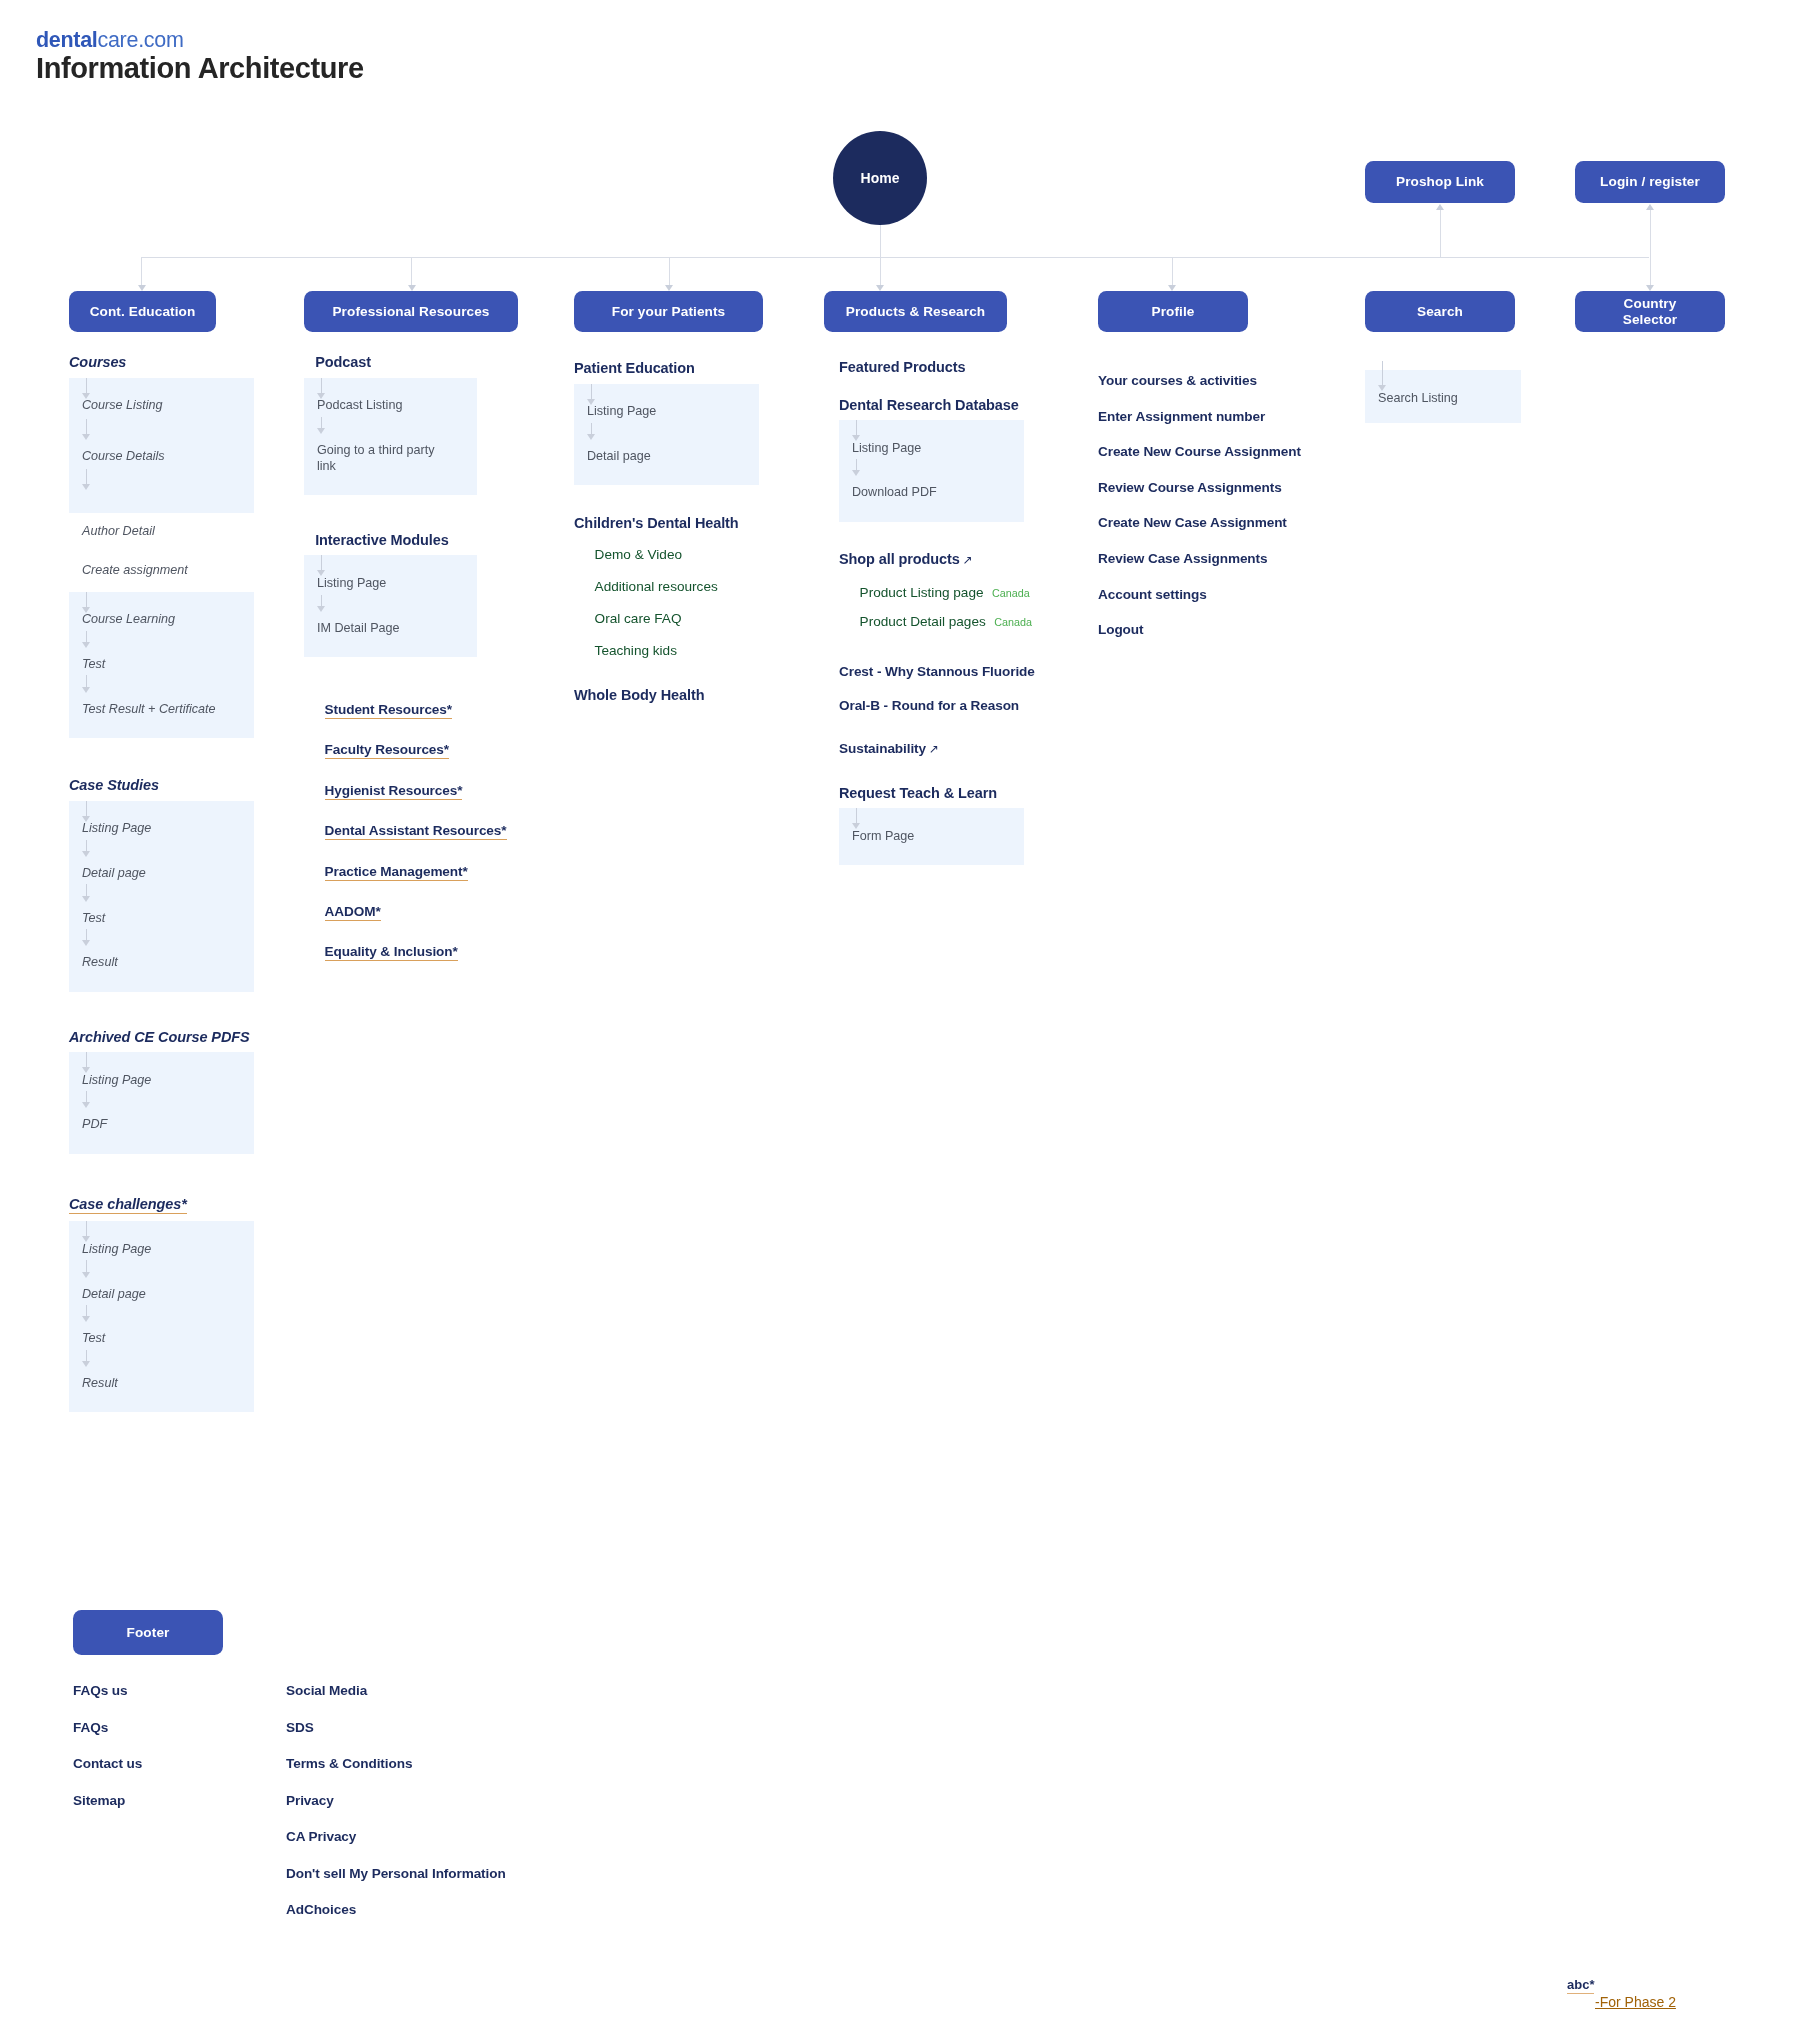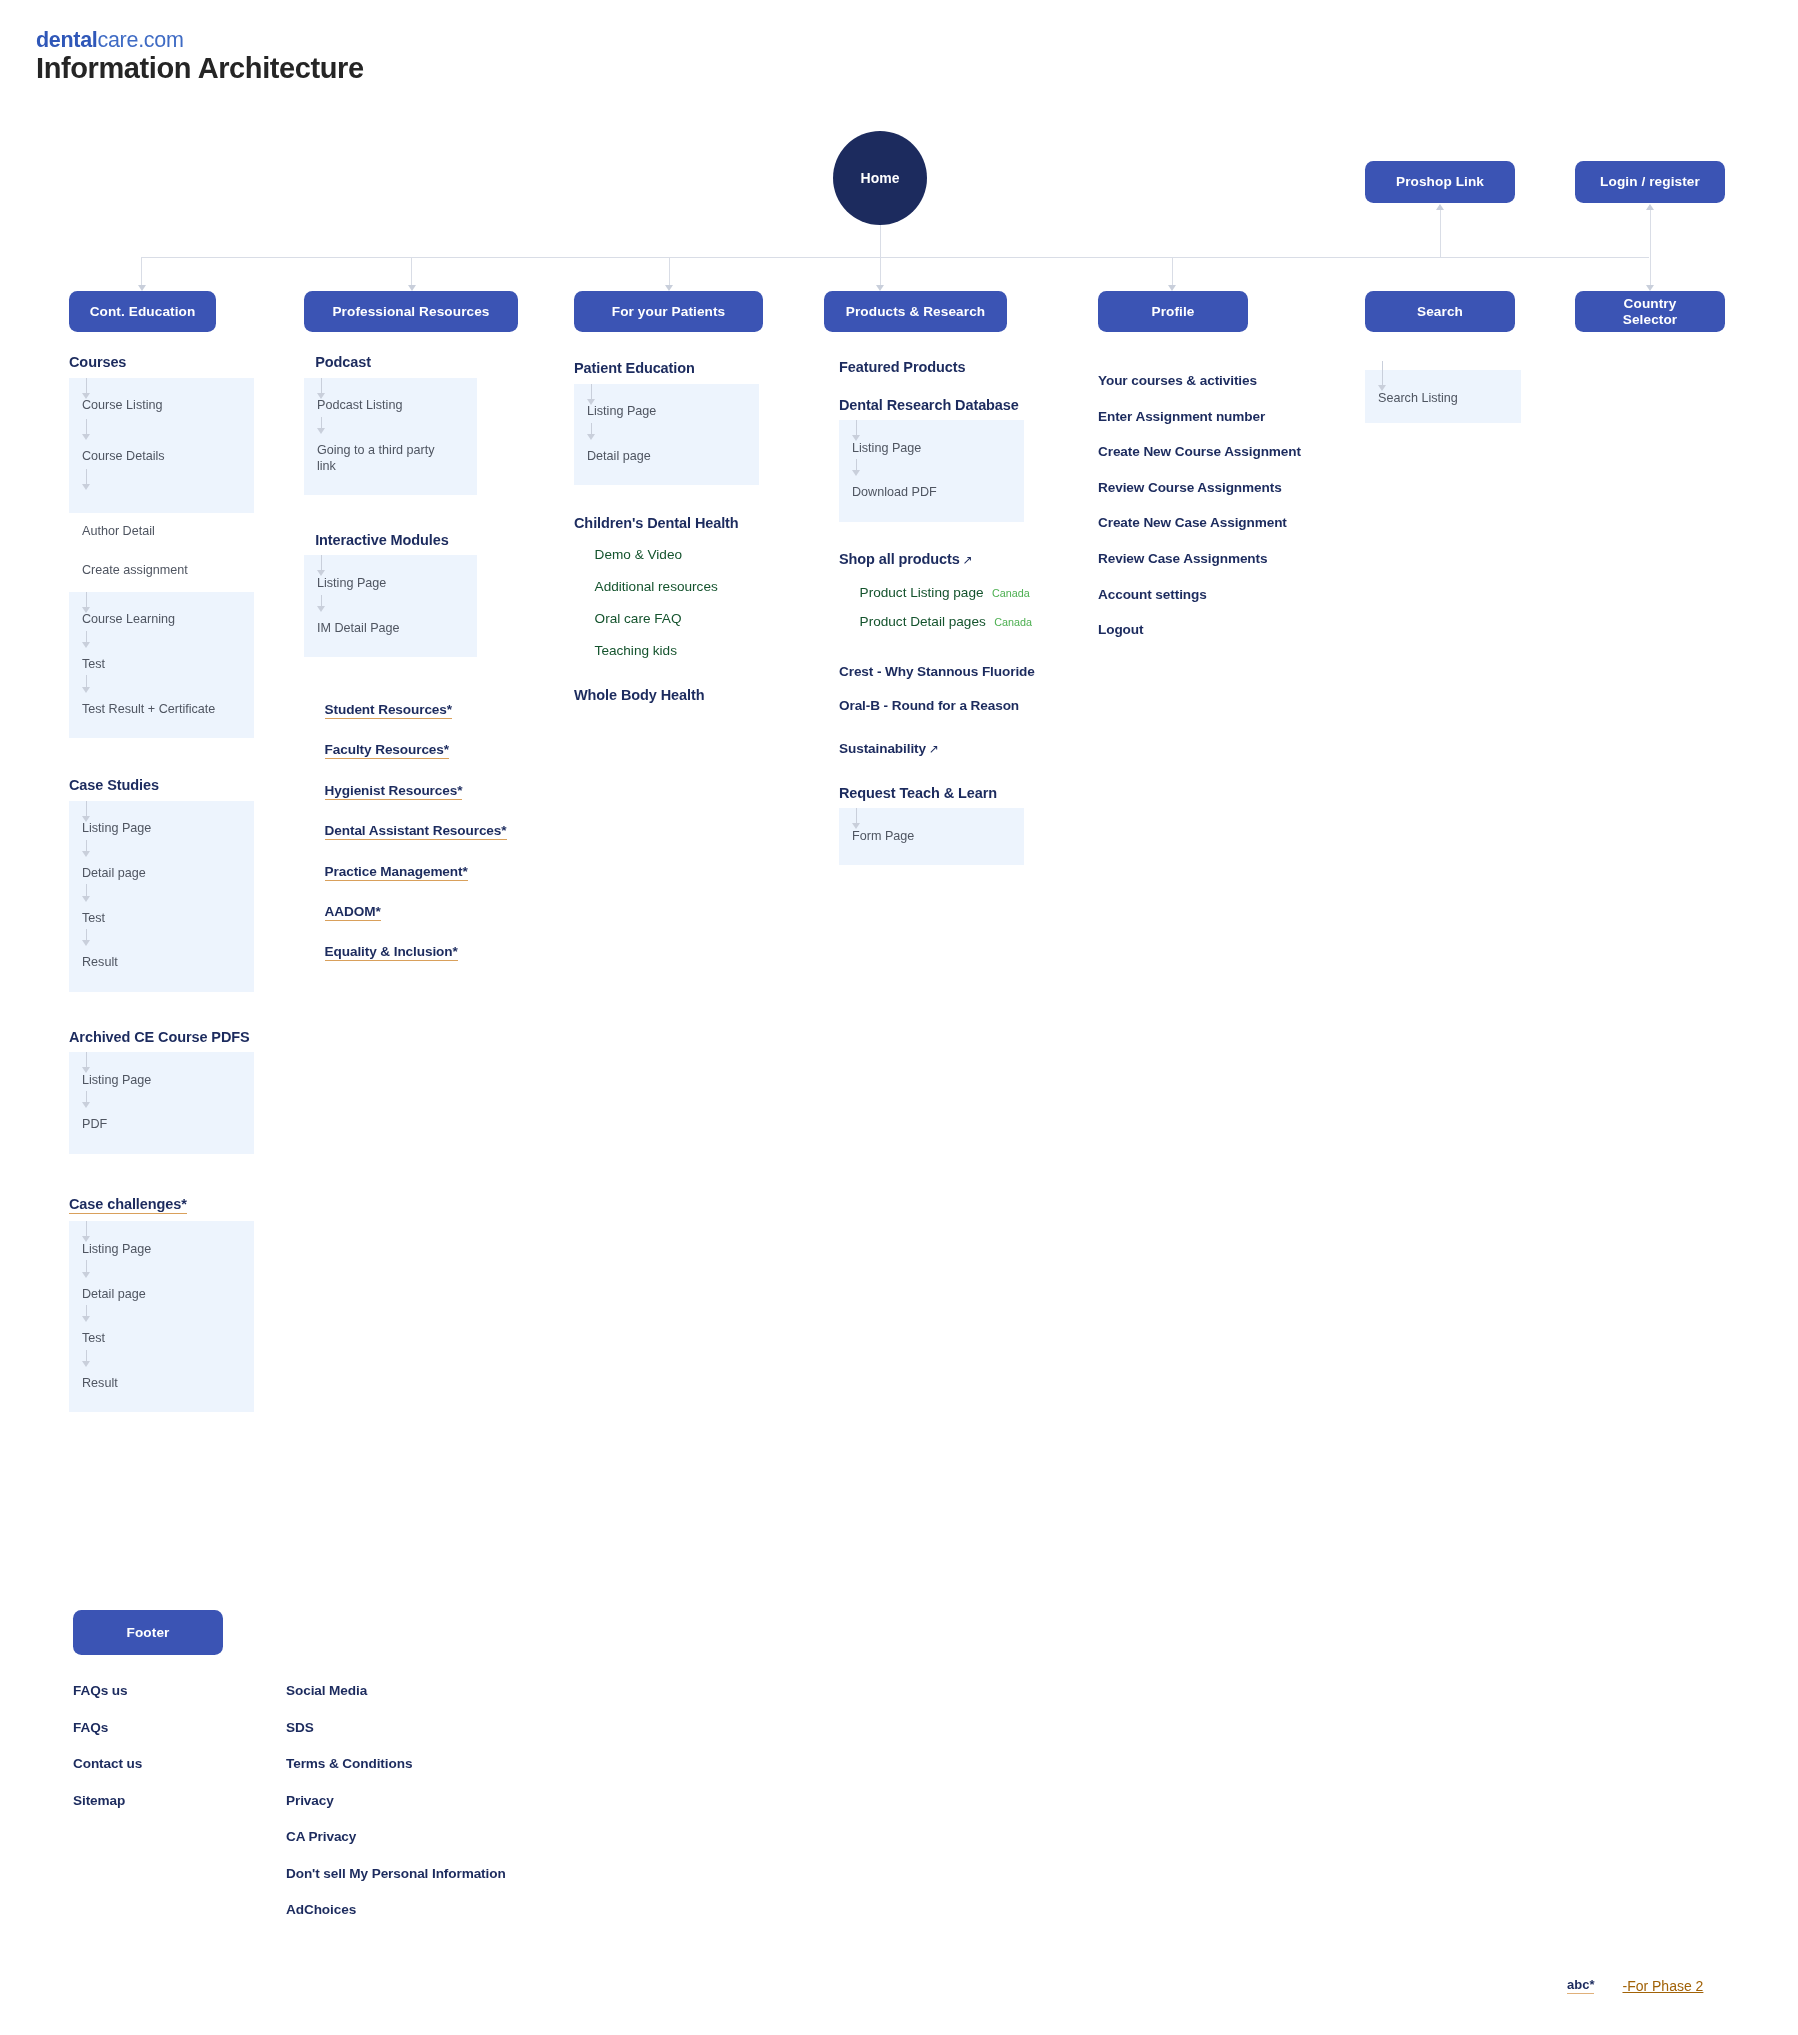--- a/index.html
+++ b/index.html
@@ -87,21 +87,21 @@
     font-size: 13.6px; font-weight: 700; color: #1c2b5e;
     border-bottom: 1.6px solid #d9a05b; padding-bottom: 0.9px;
     display: inline-block; white-space: nowrap; letter-spacing: -0.1px;
   }
   .tag-ca { font-size: 10.8px; color: #4caf50; font-weight: 400; margin-left: 8.4px; }
   .ext { font-size: 12px; margin-left: 2.8px; }
 
   
   .foot-item { font-size: 13.6px; font-weight: 700; color: #1c2b5e; white-space: nowrap; letter-spacing: -0.1px; }
 
-  .legend { position: absolute; display: flex; align-items: flex-end; }
+  .legend { position: absolute; display: flex; align-items: flex-start; flex-direction: column; }
   .legend .key {
     font-size: 13px; font-weight: 700; color: #1c2b5e;
     border-bottom: 1.6px solid #e0b07a; padding-bottom: 0.9px;
   }
   .legend .val { font-size: 14px; color: #a16207; margin-left: 28px; text-decoration: underline; }
 </style>
 </head>
 <body>
 
 <div id="root">
@@ -149,21 +149,21 @@
   <div class="pill" style="left:304px; top:291px; width:214px; height:41px;">Professional Resources</div>
   <div class="pill" style="left:574px; top:291px; width:189px; height:41px;">For your Patients</div>
   <div class="pill" style="left:824px; top:291px; width:183px; height:41px;">Products &amp; Research</div>
   <div class="pill" style="left:1098px; top:291px; width:150px; height:41px;">Profile</div>
   <div class="pill" style="left:1365px; top:291px; width:150px; height:41px;">Search</div>
   <div class="pill" style="left:1575px; top:291px; width:150px; height:41px; flex-direction:column;">
     <span>Country</span>
     <span>Selector</span>
   </div>
 
-  <div class="col" style="left:69px; top:354px; width:206px;">
+  <div class="col" style="left:69px; top:354px; width:206px;font-style:italic;">
 
     <div class="sec-head">Courses</div>
 
     <div style="position:relative; margin-top:7.5px;">
 
       <div class="flowbox" style="width:185px; padding:20.6px 13px 13px 13px;">
         <div class="flow-conn" style="top:0; height:17px;"></div>
         <div class="flow-arrow" style="top:15px;"></div>
         <div class="item">Course Listing</div>
         <div style="position:relative; height:35px;">

